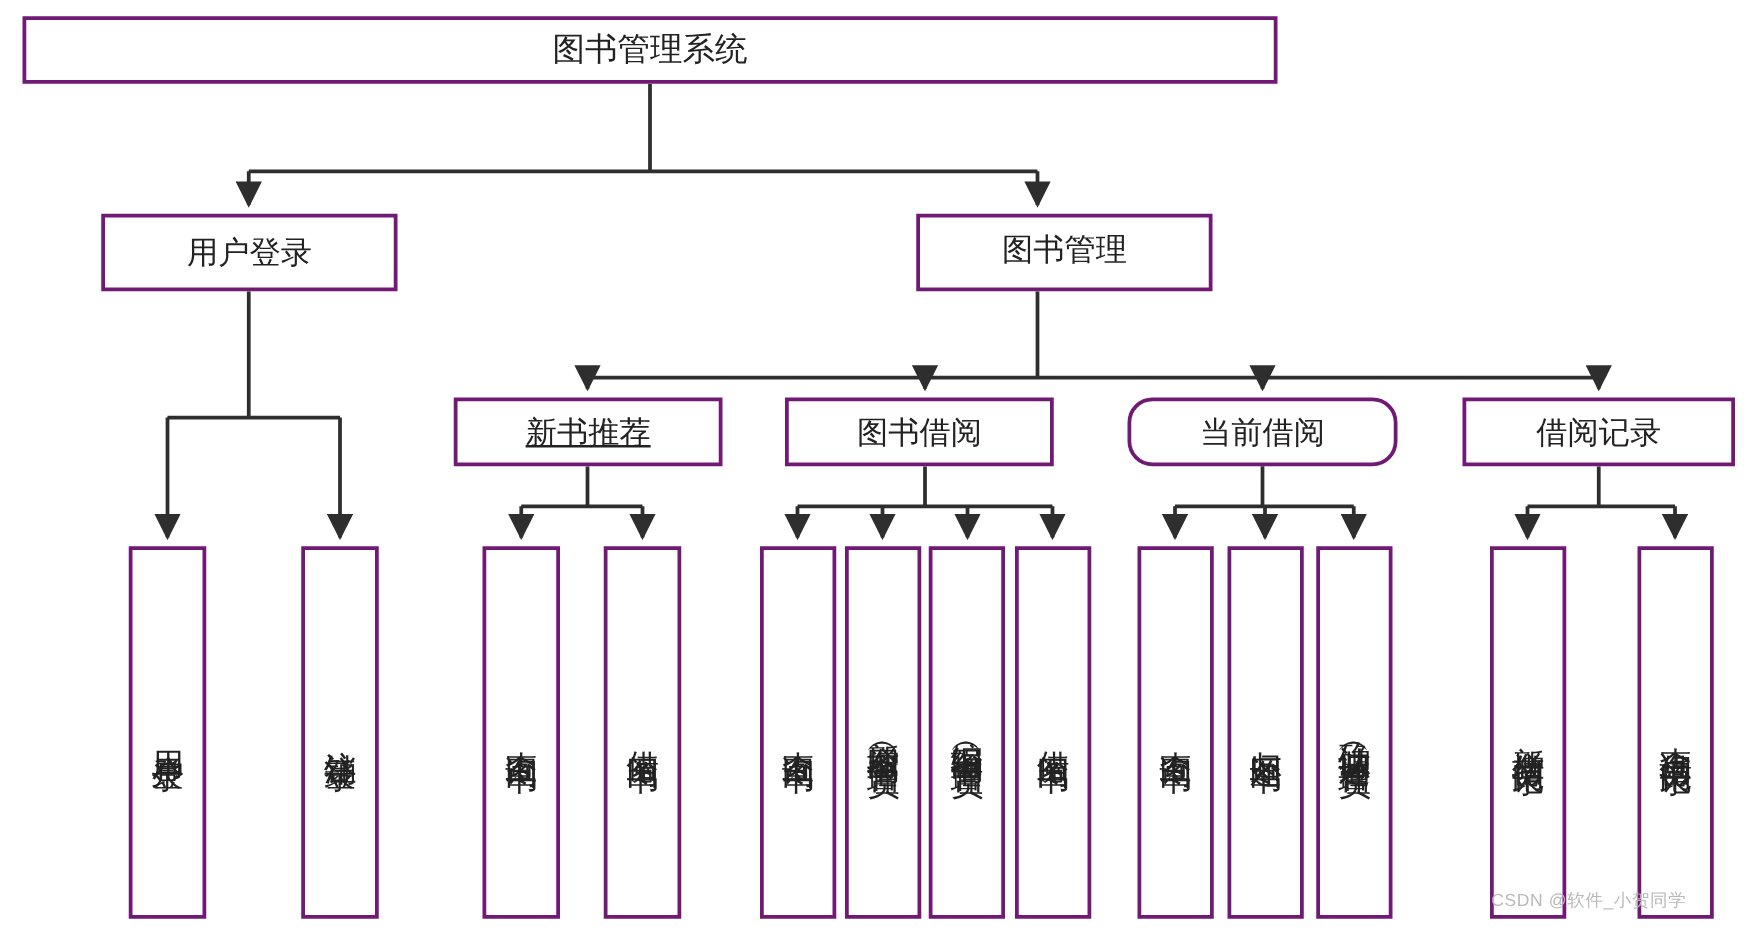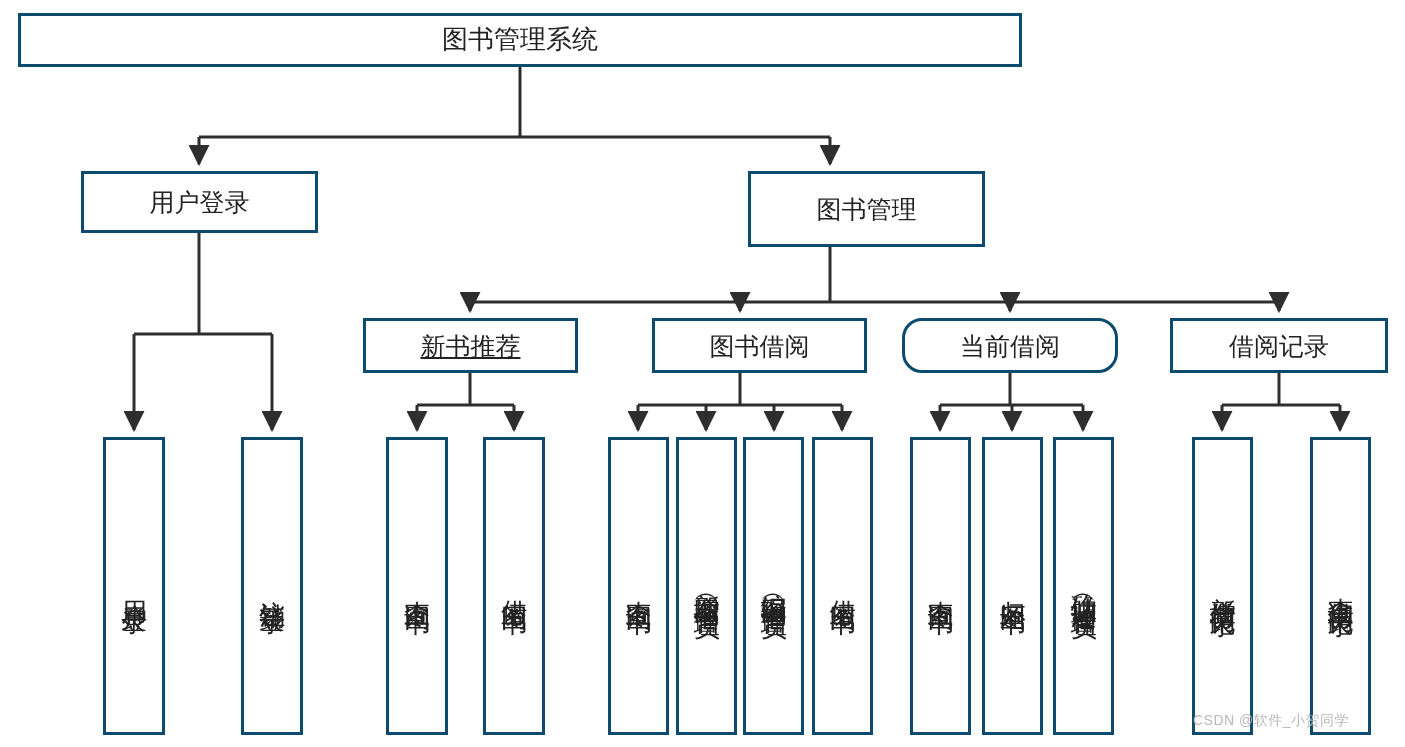--- a/index.html
+++ b/index.html
@@ -21,21 +21,21 @@
     position: absolute;
     left: 0;
     top: 0;
     width: 1405px;
     height: 747px;
     pointer-events: none;
   }
   .node {
     position: absolute;
     box-sizing: border-box;
-    border: 3px solid #0c4a6e;
+    border: 3px solid #701a75;
     background: #ffffff;
     display: flex;
     align-items: center;
     justify-content: center;
     color: #222222;
   }
   .node .label {
     display: block;
     text-align: center;
     line-height: 1.12;
@@ -128,28 +128,28 @@
     </g>
   </svg>
 
   <div class="node root" style="left:18px; top:13px; width:1004px; height:54px;">
     <span class="label">图书管理系统</span>
   </div>
 
   <div class="node branch" style="left:81px; top:171px; width:237px; height:62px;">
     <span class="label">用户登录</span>
   </div>
-  <div class="node branch" style="left:748px; top:171px; width:237px; height:76px;">
+  <div class="node branch" style="left:733px; top:171px; width:237px; height:62px;font-family:Liberation Mono, monospace;">
     <span class="label">图书管理</span>
   </div>
 
   <div class="node branch" style="left:363px; top:318px; width:215px; height:55px;text-decoration:underline;">
     <span class="label">新书推荐</span>
   </div>
-  <div class="node branch" style="left:652px; top:318px; width:215px; height:55px;">
+  <div class="node branch" style="left:628px; top:318px; width:215px; height:55px;">
     <span class="label">图书借阅</span>
   </div>
   <div class="node branch" style="left:902px; top:318px; width:216px; height:55px;border-radius:20px;">
     <span class="label">当前借阅</span>
   </div>
   <div class="node branch" style="left:1170px; top:318px; width:218px; height:55px;">
     <span class="label">借阅记录</span>
   </div>
 
   <div class="node leaf" style="left:103px; top:437px; width:62px; height:298px;">

